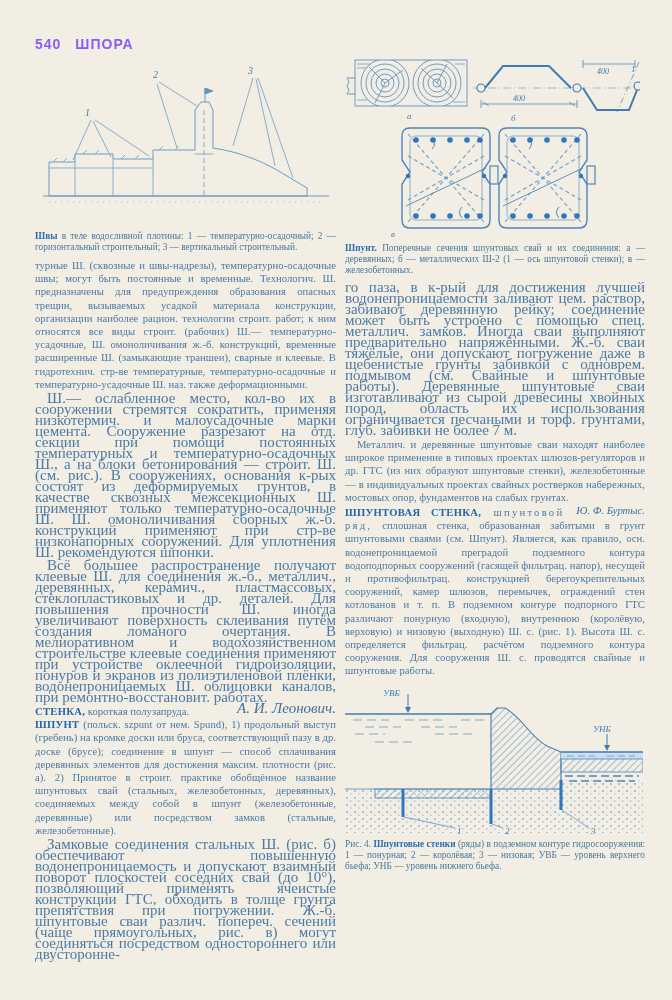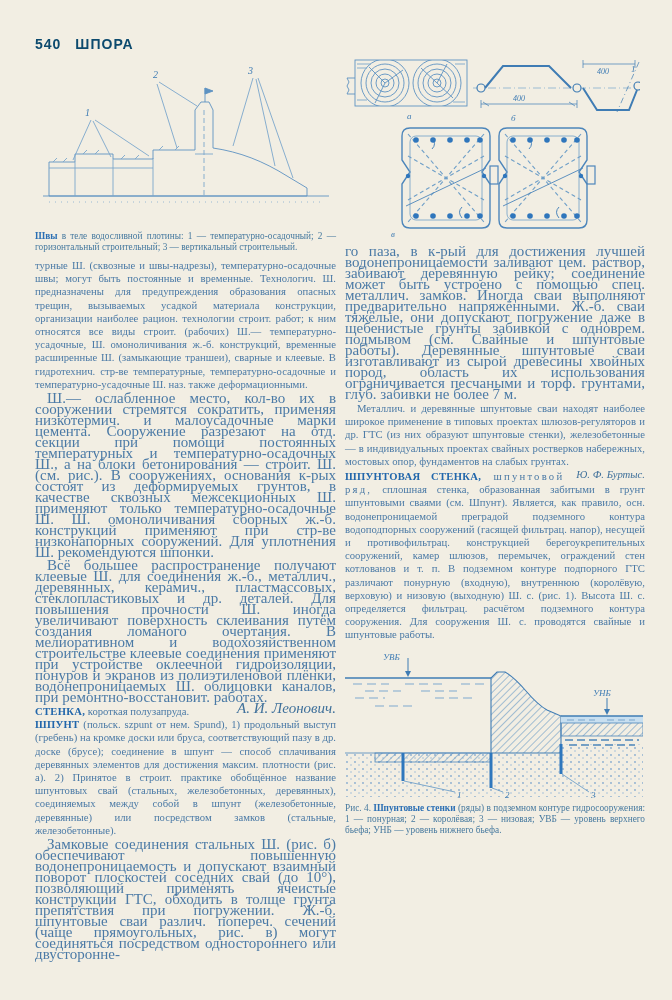--- a/index.html
+++ b/index.html
@@ -3,21 +3,21 @@
 <meta charset="utf-8">
 <style>
   html,body{margin:0;padding:0;background:#cfccc3;}
   .page{
     position:relative;width:672px;height:1000px;margin:0 auto;
     background:#f2eee3;overflow:hidden;
     font-family:"Liberation Serif",serif;color:#4b7aa6;
   }
   .inner{position:absolute;left:35px;top:36px;width:610px;}
   .header{font-family:"Liberation Sans",sans-serif;font-weight:bold;
-    color:#0c4a6e;font-size:14px;letter-spacing:1px;margin-bottom:6px;}
+    color:#8b5cf6;font-size:14px;letter-spacing:1px;margin-bottom:6px;}
   .header .pgnum{margin-right:14px;}
   .columns{display:flex;gap:9px;align-items:flex-start;margin-top:2px;}
   .col{width:301px;}
   .fig{margin:0 0 6px 0;}
   .fig svg{display:block;}
   .cap{
     font-size:9.3px;line-height:11px;text-align:justify;color:#46799f;
     margin-top:3px;
   }
   .cap b{color:#2b6fb4;}
@@ -175,20 +175,21 @@
                     <circle cx="80" cy="90" r="2.8"></circle>
                   <circle cx="8" cy="50" r="2.2"></circle>
                     <circle cx="84" cy="50" r="2.2"></circle>
                 </g>
               </g>
             </g>
             <text x="62" y="61" font-size="9">а</text>
             <text x="166" y="63" font-size="9">б</text>
             <text x="46" y="179" font-size="9">в</text>
           </svg>
+          <figcaption class="cap"><b>Шпунт.</b><span> Поперечные сечения шпунтовых свай и их соединения: а — деревянных; б — металлических Ш-2 (1 — ось шпунтовой стенки); в — железобетонных.</span></figcaption>
         </figure>
 
         <p class="small">го паза, в к-рый для достижения лучшей водонепроницаемости заливают цем. раствор, забивают деревянную рейку; соединение может быть устроено с помощью спец. металлич. замков. Иногда сваи выполняют предварительно напряжёнными. Ж.-б. сваи тяжёлые, они допускают погружение даже в щебенистые грунты забивкой с одноврем. подмывом (см. Свайные и шпунтовые работы). Деревянные шпунтовые сваи изготавливают из сырой древесины хвойных пород, область их использования ограничивается песчаными и торф. грунтами, глуб. забивки не более 7 м.</p>
         <p class="body ind mt2"><span>Металлич. и деревянные шпунтовые сваи находят наиболее широкое применение в типовых проектах шлюзов-регуляторов и др. ГТС (из них образуют шпунтовые стенки), железобетонные — в индивидуальных проектах свайных ростверков набережных, мостовых опор, фундаментов на слабых грунтах.</span> <span class="author">Ю. Ф. Буртыс.</span></p>
         <p class="body entry mt2"><b class="term">ШПУНТОВАЯ СТЕНКА,</b><span class="spaced"> шпунтовой ряд,</span><span> сплошная стенка, образованная забитыми в грунт шпунтовыми сваями (см. Шпунт). Является, как правило, осн. водонепроницаемой преградой подземного контура водоподпорных сооружений (гасящей фильтрац. напор), несущей и противофильтрац. конструкцией берегоукрепительных сооружений, камер шлюзов, перемычек, ограждений стен котлованов и т. п. В подземном контуре подпорного ГТС различают понурную (входную), внутреннюю (королёвую, верховую) и низовую (выходную) Ш. с. (рис. 1). Высота Ш. с. определяется фильтрац. расчётом подземного контура сооружения. Для сооружения Ш. с. проводятся свайные и шпунтовые работы.</span></p>
 
         <figure class="fig mt6">
           <svg width="298" height="152" viewBox="0 0 298 152">
             <defs>
               <pattern id="soilp" width="8" height="7" patternUnits="userSpaceOnUse">

